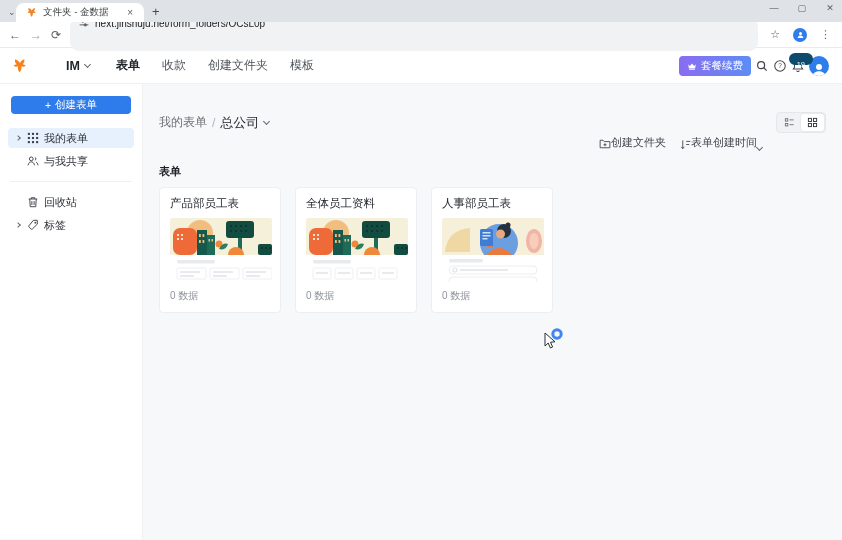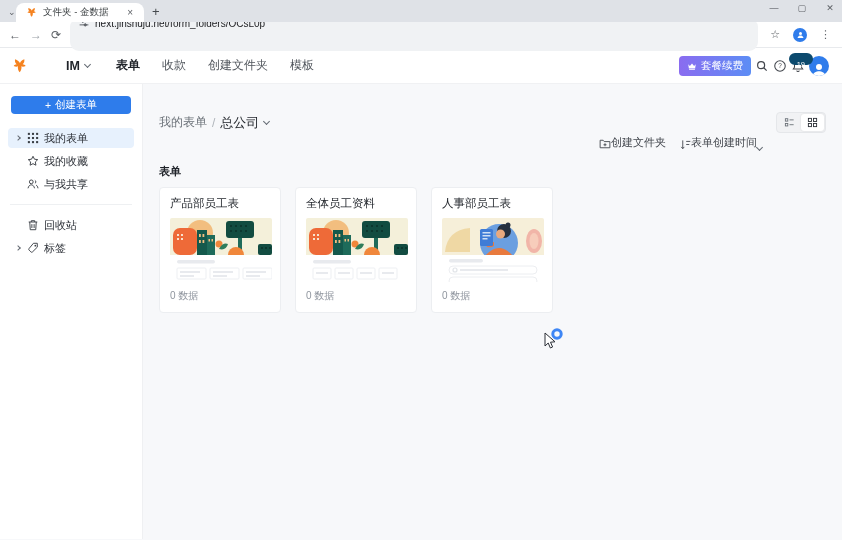--- a/index.html
+++ b/index.html
@@ -195,27 +195,20 @@
             <rect x="5.8" y="5.8" width="2.4" height="2.4"></rect>
             <rect x="10.6" y="5.8" width="2.4" height="2.4"></rect>
             <rect x="1" y="10.6" width="2.4" height="2.4"></rect>
             <rect x="5.8" y="10.6" width="2.4" height="2.4"></rect>
             <rect x="10.6" y="10.6" width="2.4" height="2.4"></rect>
           </g>
         </svg>
       <span>我的表单</span>
     </div>
 
-    <div class="side-item">
-      <span class="chev-slot"></span>
-      <svg class="icon-12" viewBox="0 0 14 14">
-          <path d="M7 1.5l1.7 3.4 3.8.5-2.8 2.7.7 3.8L7 10.1l-3.4 1.8.7-3.8L1.5 5.4l3.8-.5z" fill="none" stroke="#3A3F45" stroke-width="1.1"></path>
-        </svg>
-      <span>我的收藏</span>
-    </div>
 
     <div class="side-item">
       <span class="chev-slot"></span>
       <svg class="icon-12" viewBox="0 0 14 14">
           <g fill="none" stroke="#3A3F45" stroke-width="1.1">
             <circle cx="5" cy="4.5" r="2.2"></circle>
             <path d="M1.2 12c.6-2.8 2.2-4 3.8-4s3.2 1.2 3.8 4"></path>
             <path d="M9.2 2.6a2.2 2.2 0 0 1 0 3.8"></path>
             <path d="M10.5 8.3c1.2.5 2 1.6 2.3 3.7"></path>
           </g>

